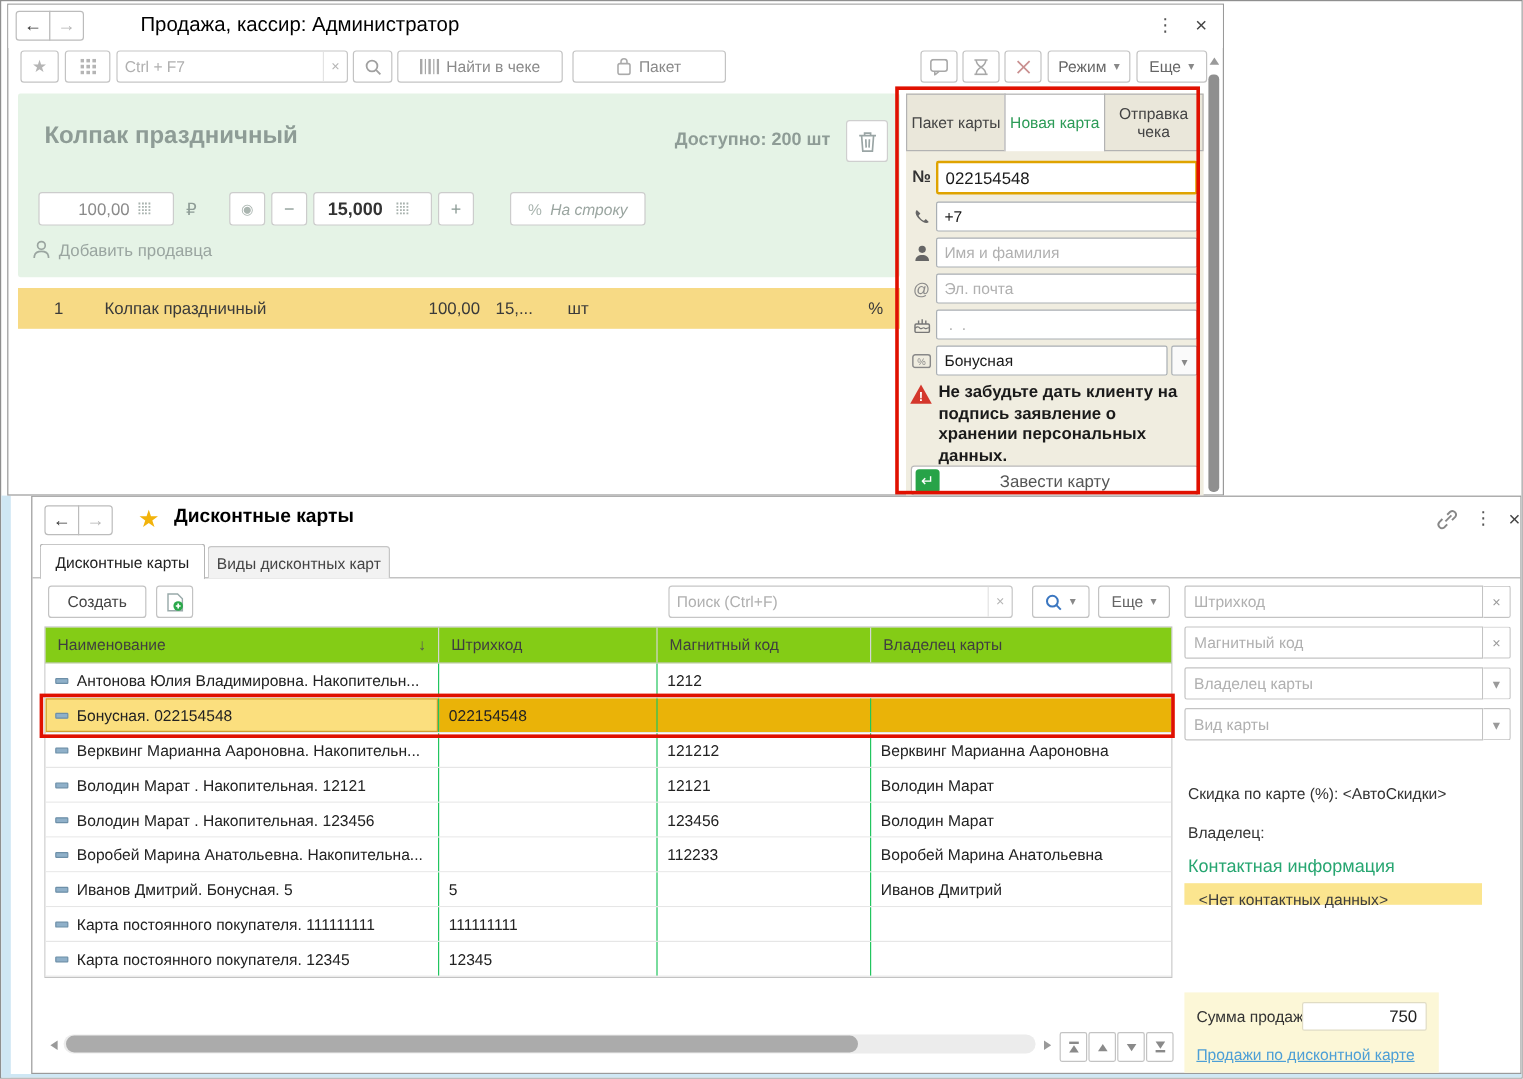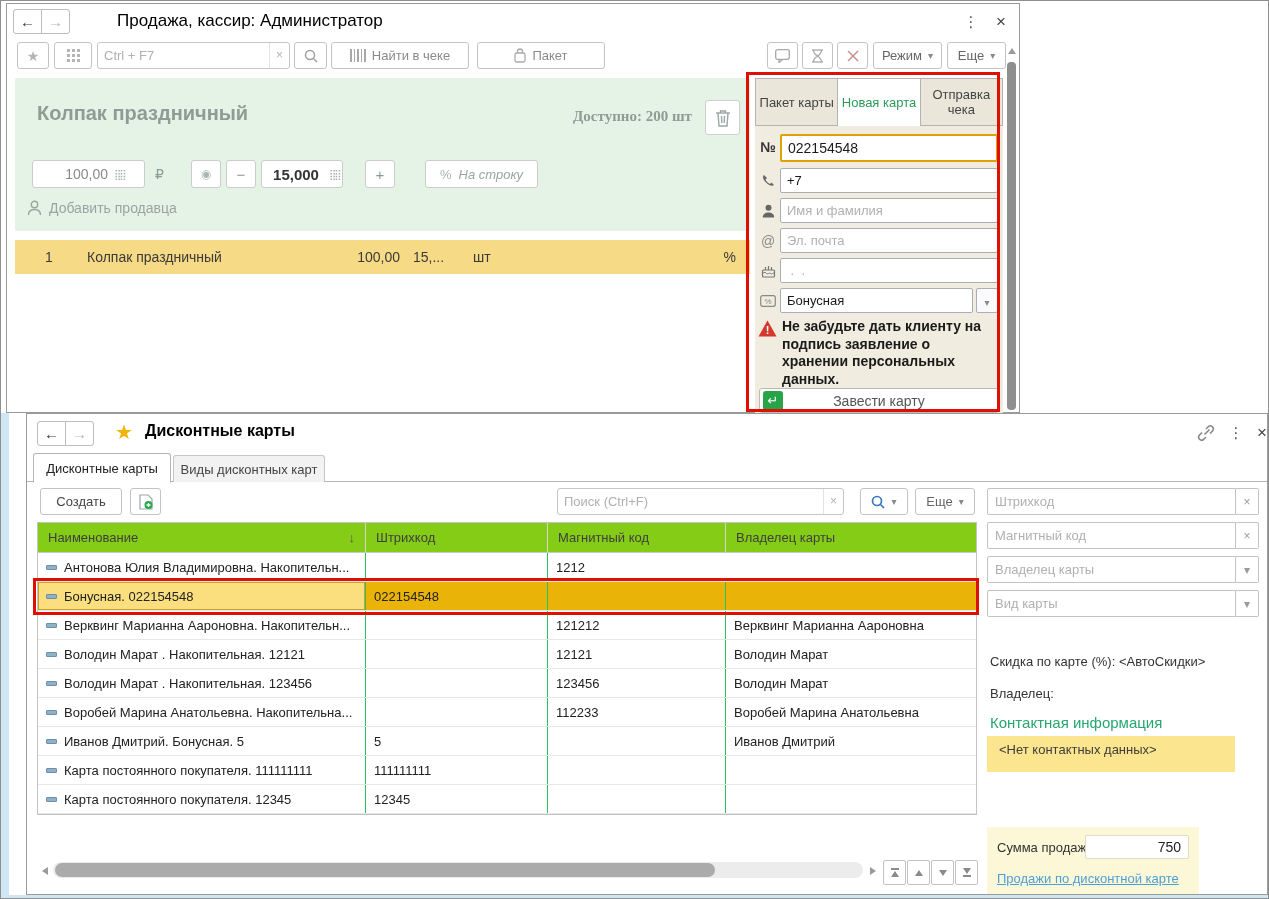--- a/index.html
+++ b/index.html
@@ -28,21 +28,21 @@
   .xclose{position:absolute;width:22px;height:22px;text-align:center;font-size:17px;color:#444;line-height:22px;}
 
   .w1 .toolbar{position:absolute;left:0;top:38px;width:100%;height:28px;}
   .searchwrap{position:absolute;display:flex;align-items:center;background:#fff;border:1px solid #c6c6c6;border-radius:3px;height:27px;}
   .searchwrap input{flex:1;border:none;background:transparent;font-size:13px;padding:0 6px;min-width:0;}
   .clearx{width:20px;text-align:center;color:#b5b5b5;font-size:12px;border-left:1px solid #e3e3e3;align-self:stretch;line-height:25px;}
 
   
   .prod{position:absolute;left:8px;top:74px;width:735px;height:153px;background:#e5f3e6;border-radius:2px;}
   .prod-title{position:absolute;left:22px;top:24px;font-size:20px;font-weight:bold;color:#8e9c96;}
-  .prod-avail{position:absolute;right:58px;top:30px;font-size:15px;font-weight:bold;color:#8e9c96;font-family:Liberation Serif, serif;}
+  .prod-avail{position:absolute;right:58px;top:30px;font-size:15px;font-weight:bold;color:#8e9c96;}
   .trashbtn{position:absolute;right:10px;top:22px;width:35px;height:35px;background:#fff;border:1px solid #cfcfcf;border-radius:3px;display:flex;align-items:center;justify-content:center;}
   .numfield{background:#fff;border:1px solid #ccc;border-radius:3px;height:28px;display:flex;align-items:center;padding:0 5px;}
   .keypad{font-size:10px;color:#a8b2ae;letter-spacing:-2px;margin-left:4px;}
   .sqbtn{position:absolute;top:82px;width:30px;height:28px;background:#fff;border:1px solid #ccc;border-radius:3px;color:#9aa5a0;font-size:15px;display:flex;align-items:center;justify-content:center;}
   .addseller{position:absolute;left:12px;top:122px;display:flex;align-items:center;gap:7px;color:#9aa5a0;font-size:14px;}
 
   
   .rrow{position:absolute;left:8px;top:236px;width:735px;height:34px;background:#f7da85;color:#3a3a3a;font-size:14px;line-height:34px;}
   .rrow span{position:absolute;}
 
@@ -102,21 +102,21 @@
   .bar{width:8px;height:2px;background:#8a8a8a;}
   .nbtn .tri.up{border-bottom-color:#8a8a8a;}
   .nbtn .tri.down{border-top-color:#8a8a8a;}
 
   
   .filter{position:absolute;display:flex;height:27px;width:272px;left:960px;}
   .filter .fin{flex:1;border:1px solid #c3c3c3;border-radius:2px 0 0 2px;font-size:13px;padding:0 7px;background:#fff;display:flex;align-items:center;color:#b0b0b0;}
   .filter .fbtn{width:23px;border:1px solid #c3c3c3;border-left:none;border-radius:0 2px 2px 0;background:#fff;display:flex;align-items:center;justify-content:center;color:#9a9a9a;font-size:12px;}
   .sbtext{position:absolute;font-size:13px;color:#333;}
   .contact-title{position:absolute;left:963px;top:300px;font-size:15px;color:#27a671;}
-  .contact-empty{position:absolute;left:960px;top:322px;width:248px;height:36px;background:#fbe58f;font-size:13px;color:#3d3d3d;line-height:27px;padding-left:12px;}
+  .contact-empty{position:absolute;left:960px;top:322px;width:248px;height:18px;background:#fbe58f;font-size:13px;color:#3d3d3d;line-height:27px;padding-left:12px;}
   .salespanel{position:absolute;left:960px;top:413px;width:212px;height:67px;background:#fcf7d7;}
   .salesfield{position:absolute;left:98px;top:8px;width:104px;height:24px;background:#fff;border:1px solid #e0dcc4;border-radius:2px;font-size:14px;color:#222;text-align:right;line-height:22px;padding-right:7px;}
   .saleslink{position:absolute;left:10px;top:44px;font-size:13px;color:#4d9fd6;text-decoration:underline;}
 
   svg{display:block;}
 </style>
 </head>
 <body>
 
 <div class="screen">
@@ -237,21 +237,21 @@
         <input style="width: 72px; border: none; text-align: right; font-size: 14px; color: rgb(138, 138, 138); background: transparent;" value="100,00">
         <span class="keypad">⣿⣿</span>
       </div>
       <span style="position:absolute;left:140px;top:88px;color:#8e9c96;font-size:14px;">₽</span>
       <div class="sqbtn" style="left:176px;">
           <span style="font-size:12px;color:#aab5b0;">◉</span>
         </div>
       <div class="sqbtn" style="left:211px;">
           <span style="color:#8a9a94;">−</span>
         </div>
-      <div class="numfield" style="position:absolute;left:246px;top:82px;width:82px;">
+      <div class="numfield" style="position:absolute;left:246px;top:82px;width:99px;">
         <input style="width: 58px; border: none; text-align: center; font-size: 15px; font-weight: bold; color: rgb(51, 51, 51); background: transparent;" value="15,000">
         <span class="keypad">⣿⣿</span>
       </div>
       <div class="sqbtn" style="left:350px;">
           <span style="color:#8a9a94;">+</span>
         </div>
       <div class="sqbtn" style="left:410px;width:113px;gap:7px;font-size:13px;">
         <span style="color:#aab5b0;">%</span>
         <span style="color:#9aa5a0;font-style:italic;">На строку</span>
       </div>

